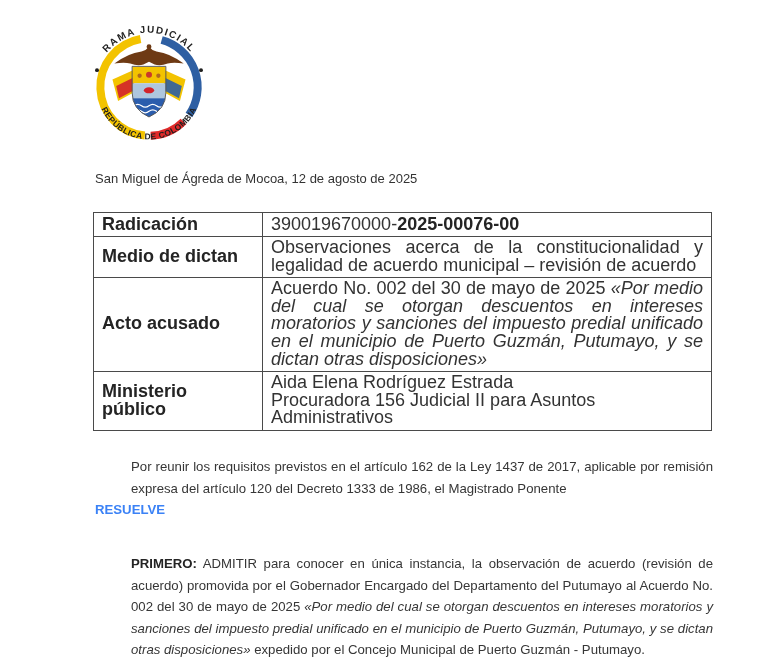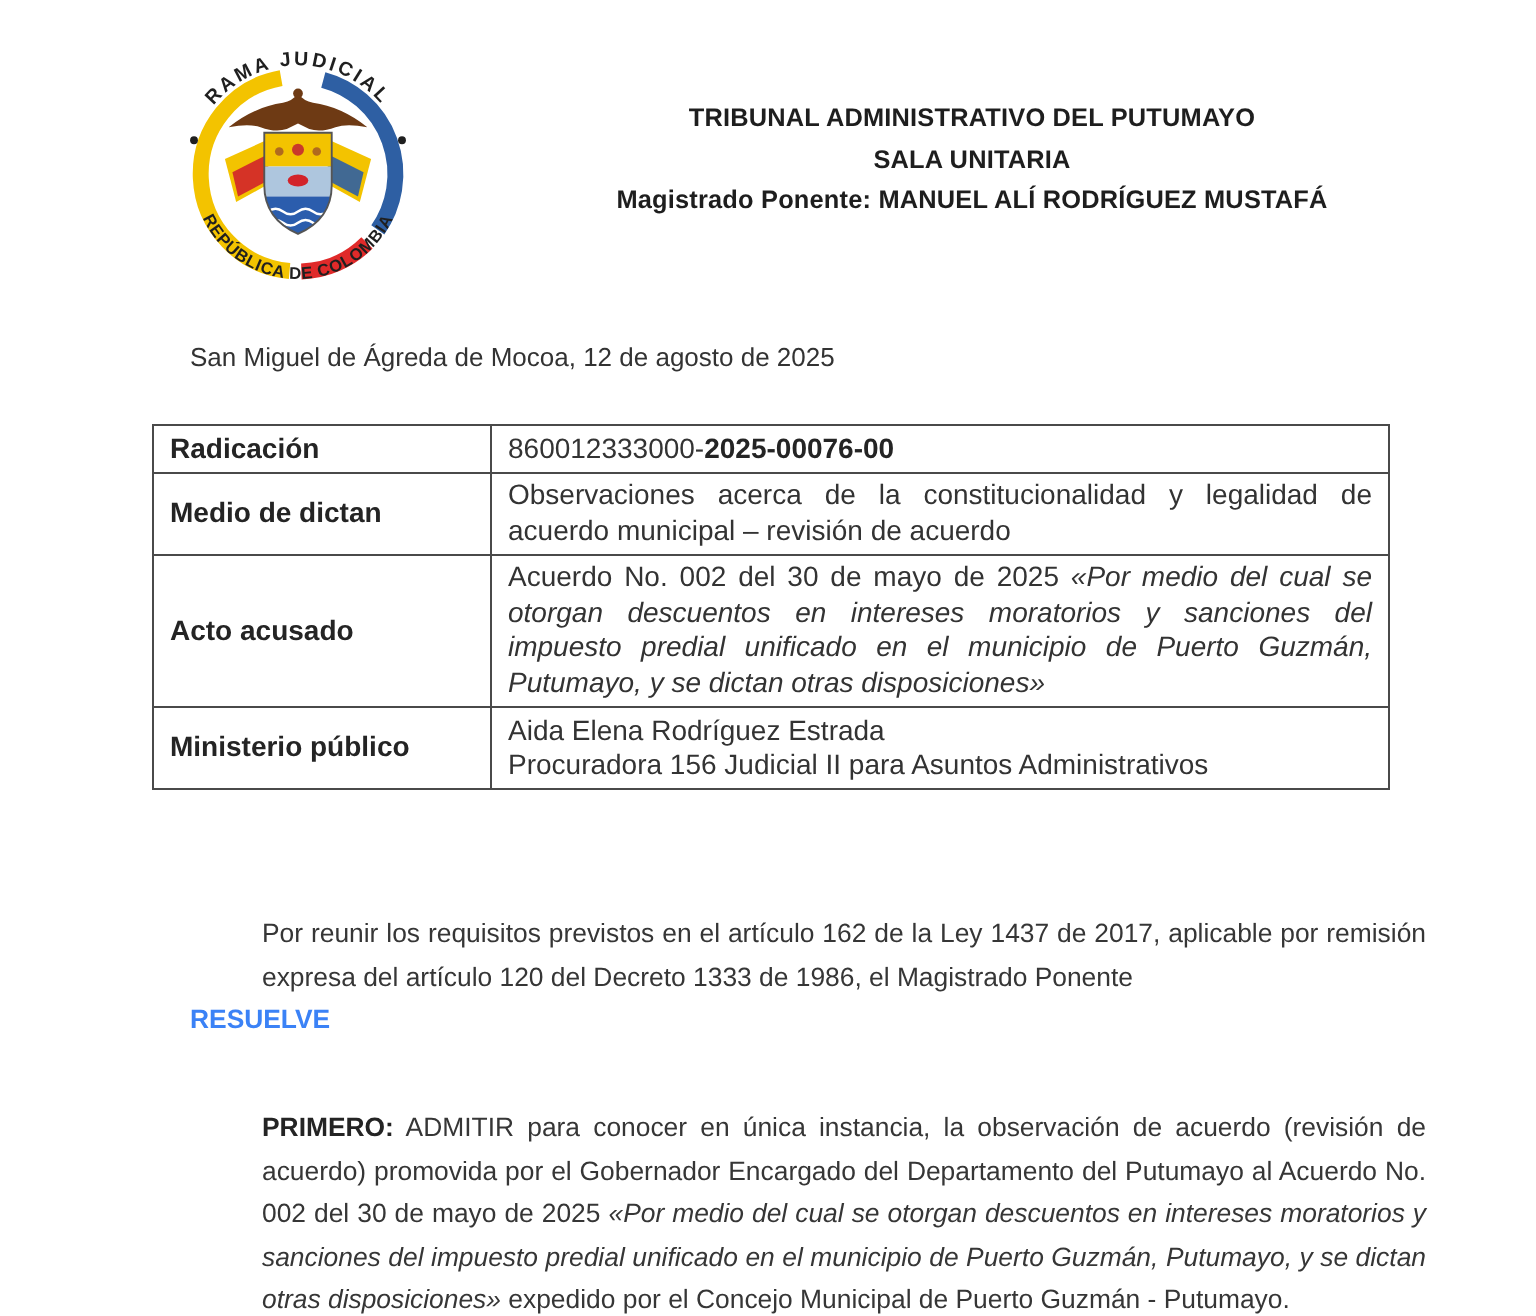--- a/index.html
+++ b/index.html
@@ -20,23 +20,23 @@
     text-align: center; font-weight: bold; font-size: 12.7px;
     line-height: 20.5px; color: #1e1e1e; letter-spacing: 0.1px;
   }
 
   .dateline {
     position: absolute; left: 95px; top: 171px;
     font-size: 13px; color: #333333;
   }
 
   table.case-table {
-    position: absolute; left: 76px; top: 212px; width: 584px;
+    position: absolute; left: 93px; top: 212px; width: 584px;
     border-collapse: collapse; table-layout: fixed;
-    font-size: 14px; line-height: 17.6px; color: #333333; padding-left: 16px;
+    font-size: 18px; line-height: 17.6px; color: #333333; padding-left: 16px;
   }
   table.case-table td {
     border: 1.4px solid #4a4a4a;
     padding: 2.5px 8px;
     vertical-align: middle;
   }
   td.lbl { width: 152px; font-weight: bold; color: #242424; }
   td.val { width: 432px; }
   td.val.just { text-align: justify; }
   .b { font-weight: bold; color: #242424; }
@@ -102,33 +102,28 @@
         <circle cx="105" cy="68" r="2.3" fill="#B06A1E"></circle>
         <circle cx="95" cy="67" r="3.2" fill="#C9392B"></circle>
         <ellipse cx="95" cy="83.5" rx="5.5" ry="3.2" fill="#D2232A"></ellipse>
         <path d="M79 100 q4 -3 8 0 t8 0 t8 0 t8 0" stroke="#ffffff" stroke-width="1.3" fill="none"></path>
         <path d="M79 106 q4 -3 8 0 t8 0 t8 0 t8 0" stroke="#ffffff" stroke-width="1.3" fill="none"></path>
       </g>
       <path d="M77 58 L113 58 L113 86 Q113 104 95 112 Q77 104 77 86 Z" fill="none" stroke="#555555" stroke-width="1"></path>
     </g>
   </svg>
 
-  <div class="header-block">
-    <div>TRIBUNAL ADMINISTRATIVO DEL PUTUMAYO</div>
-    <div>SALA UNITARIA</div>
-    <div>Magistrado Ponente: MANUEL ALÍ RODRÍGUEZ MUSTAFÁ</div>
-  </div>
 
   <div class="dateline">San Miguel de Ágreda de Mocoa, 12 de agosto de 2025</div>
 
   <table class="case-table">
     <tbody>
       <tr>
         <td class="lbl">Radicación</td>
-        <td class="val"><span>860012333000-</span><span class="b">2025-00076-00</span></td>
+        <td class="val"><span>390019670000-</span><span class="b">2025-00076-00</span></td>
       </tr>
       <tr>
         <td class="lbl">Medio de dictan</td>
         <td class="val just">Observaciones acerca de la constitucionalidad y legalidad de acuerdo municipal – revisión de acuerdo</td>
       </tr>
       <tr>
         <td class="lbl">Acto acusado</td>
         <td class="val just"><span>Acuerdo No. 002 del 30 de mayo de 2025 </span><span class="i">«Por medio del cual se otorgan descuentos en intereses moratorios y sanciones del impuesto predial unificado en el municipio de Puerto Guzmán, Putumayo, y se dictan otras disposiciones»</span></td>
       </tr>
       <tr>

